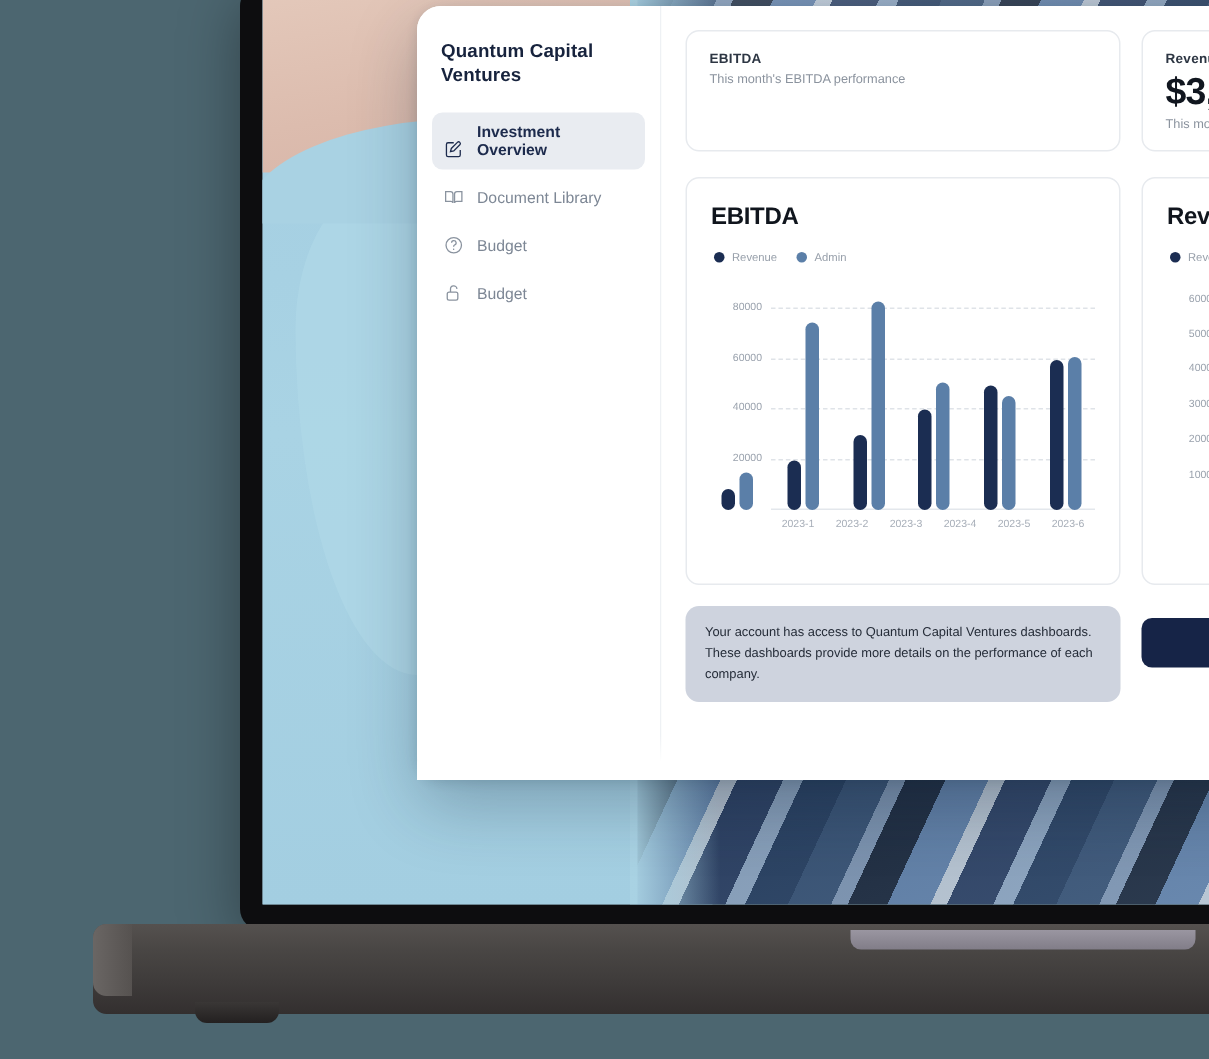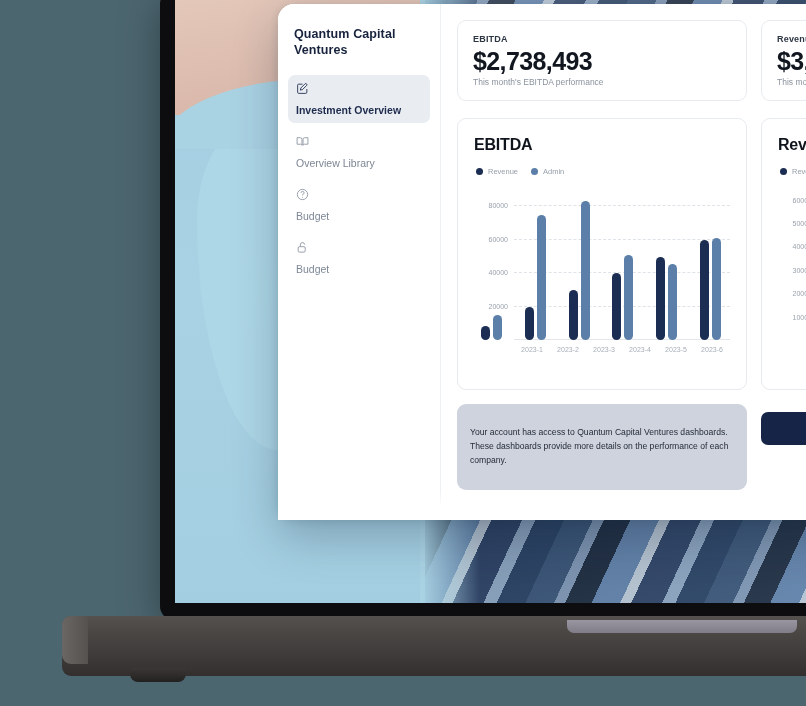--- a/index.html
+++ b/index.html
@@ -97,23 +97,23 @@
   
   #sidebar {
     width: 163px; flex: 0 0 163px; background: #ffffff;
     padding: 20px 10px 0 10px; border-right: 1px solid #eef1f4;
   }
   #brand {
     font-size: 12.5px; font-weight: 700; color: #17233d;
     padding: 2px 6px 16px 6px; letter-spacing: .1px; line-height: 1.3;
   }
   .nav-item {
-    display: flex; align-items: flex-start; gap: 9px;
+    display: flex; align-items: flex-end; gap: 9px;
     padding: 7px 8px; border-radius: 7px; margin-bottom: 5px;
-    font-size: 10.5px; color: #7d8795; cursor: pointer; flex-direction: column;
+    font-size: 10.5px; color: #7d8795; cursor: pointer;
   }
   .nav-item.active { background: #e9ecf1; color: #1d2b4d; font-weight: 700; }
   .nav-item .ic { width: 13px; height: 13px; flex: 0 0 13px; display: block; }
   .nav-item.active .ic svg { stroke: #1d2b4d; }
   .nav-item .ic svg { stroke: #8a939f; fill: none; stroke-width: 1.6; }
 
   
   #main {
     flex: 1; background: #ffffff; padding: 16px 0 0 16px; overflow: hidden;
   }
@@ -145,21 +145,21 @@
   .bars { position: absolute; left: 0; right: 0; bottom: 0; height: 152px; display: flex; align-items: flex-end; }
   .group { flex: 1; display: flex; justify-content: center; align-items: flex-end; gap: 3px; height: 100%; }
   .bar { width: 9px; border-radius: 5px; }
   .x-axis { position: absolute; left: 44px; right: 2px; top: 158px; display: flex; }
   .xtick { flex: 1; text-align: center; font-size: 7px; color: #a7aeb8; }
 
   
   .notice-row { display: flex; gap: 14px; align-items: flex-start; margin-top: 14px; }
   .notice {
     flex: 0 0 290px; background: #ced3de; border-radius: 9px;
-    padding: 22px 13px; font-size: 8.6px; line-height: 1.62; color: #252c38;
+    padding: 11px 13px; font-size: 8.6px; line-height: 1.62; color: #252c38;
   }
   .cta {
     flex: 0 0 120px; height: 33px; margin-top: 8px; background: #162447;
     border-radius: 7px; border: none; cursor: pointer;
   }
   #win-bottom-fade {
     position:absolute; left:103px; top:500px; width:700px; height:30px;
     background: linear-gradient(180deg, rgba(255,255,255,0) 0%, #ffffff 60%);
     pointer-events:none;
   }
@@ -194,21 +194,21 @@
             <span>Investment Overview</span>
           </div>
 
           <div class="nav-item">
             <span class="ic">
               <svg viewBox="0 0 24 24">
                   <path d="M2 5h6a3 3 0 0 1 3 3v11a2.5 2.5 0 0 0-2.5-2H2z"></path>
                   <path d="M22 5h-6a3 3 0 0 0-3 3v11a2.5 2.5 0 0 1 2.5-2H22z"></path>
                 </svg>
             </span>
-            <span>Overview Library</span>
+            <span>Document Library</span>
           </div>
 
           <div class="nav-item">
             <span class="ic">
               <svg viewBox="0 0 24 24">
                   <circle cx="12" cy="12" r="9.5"></circle>
                   <path d="M9.3 9a2.8 2.8 0 1 1 3.6 2.7c-.7.25-1 .8-1 1.6v.4"></path>
                   <circle cx="11.9" cy="17" r=".9" fill="currentColor" stroke="none"></circle>
                 </svg>
             </span>
@@ -224,21 +224,20 @@
             </span>
             <span>Budget</span>
           </div>
         </nav>
 
         <main id="main">
 
           <div class="kpi-row">
             <div class="kpi-card">
               <div class="kpi-title">EBITDA</div>
-              <div class="kpi-value">$2,738,493</div>
               <div class="kpi-sub">This month's EBITDA performance</div>
             </div>
             <div class="kpi-card">
               <div class="kpi-title">Revenue</div>
               <div class="kpi-value">$3,0</div>
               <div class="kpi-sub">This mont</div>
             </div>
           </div>
 
           <div class="chart-row">

